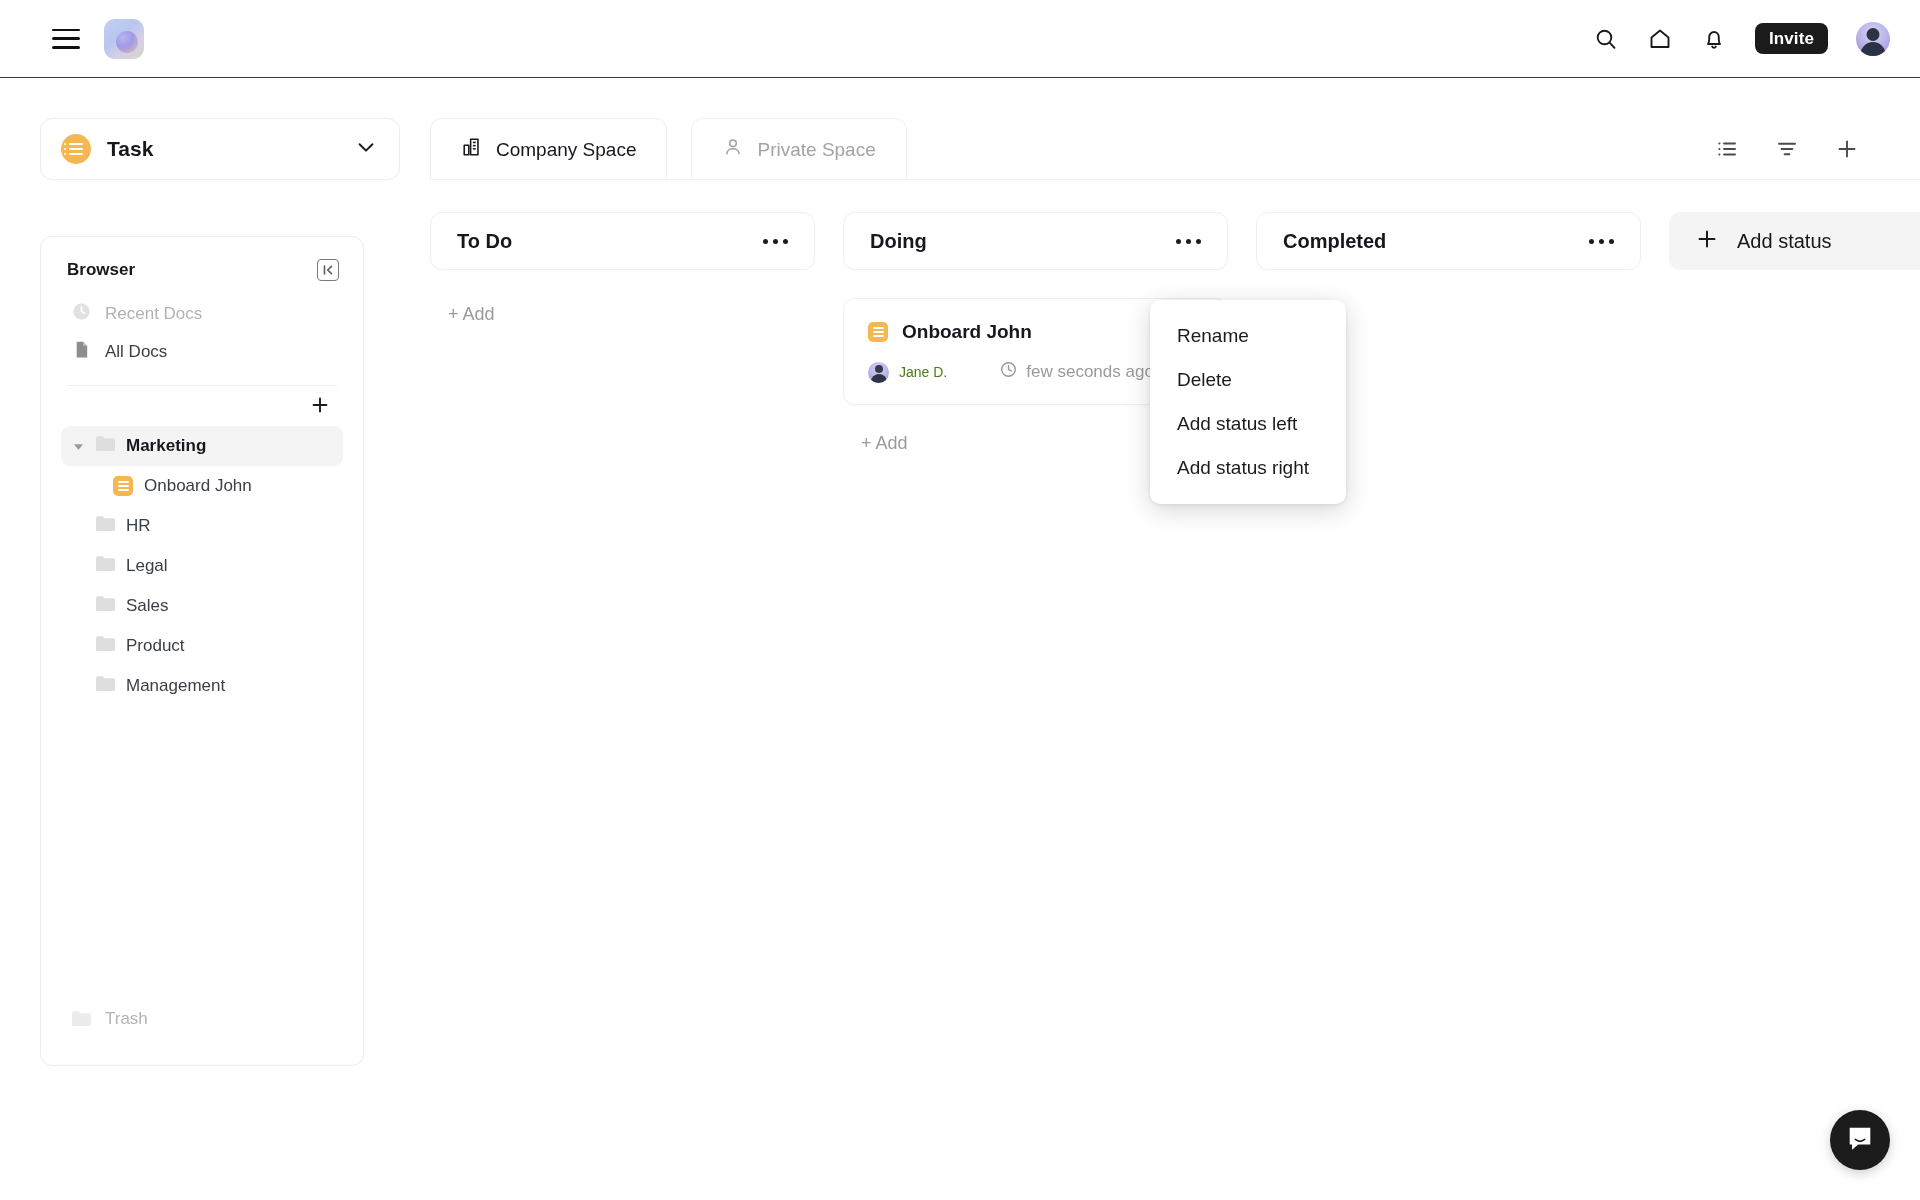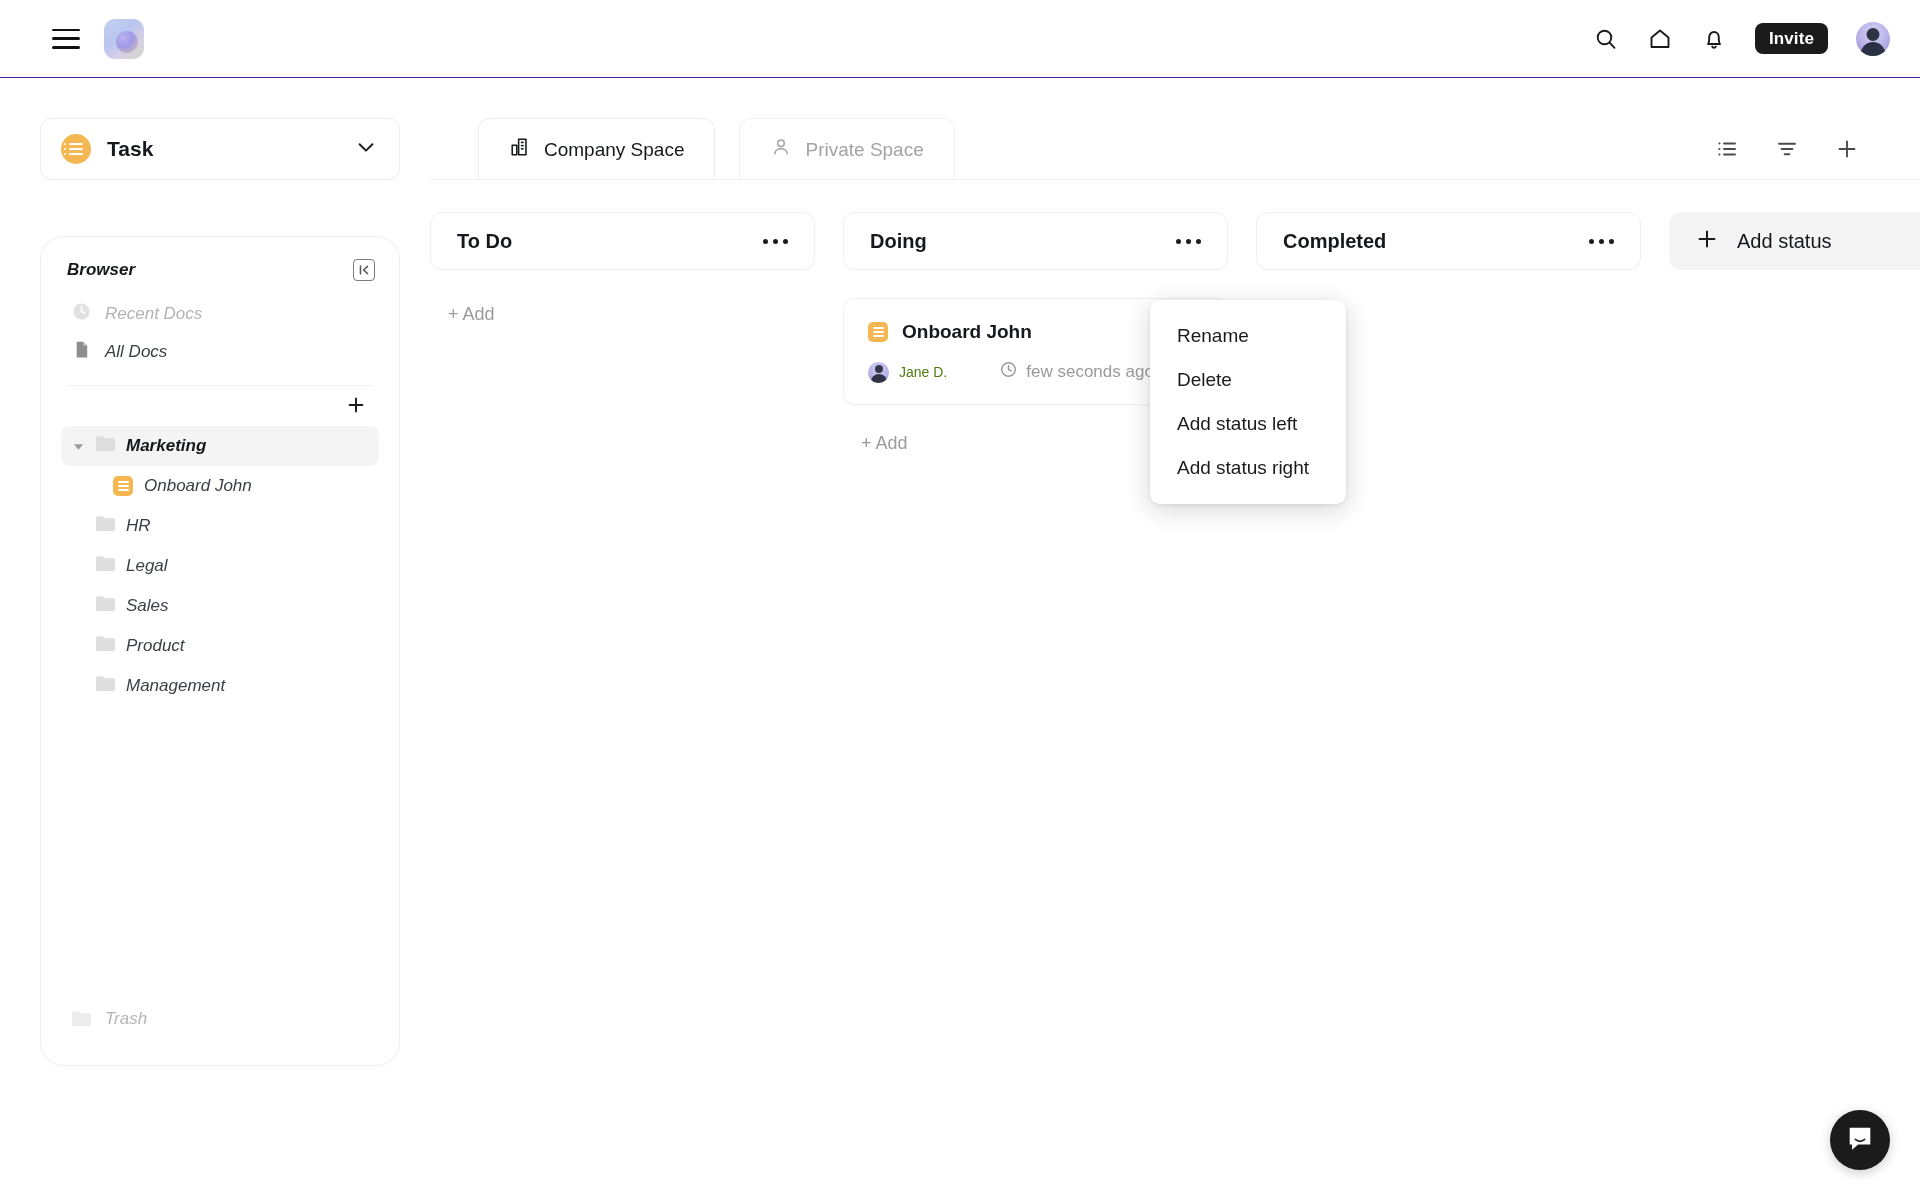--- a/index.html
+++ b/index.html
@@ -86,26 +86,25 @@
   .task-icon i {
     width: 14px; height: 1.8px; background: #fff; border-radius: 1px;
     display:block; position: relative;
   }
   .tl-rows { display:flex; flex-direction:column; gap:3px; }
   .tl-rows i::before { content:""; position:absolute; left:-5px; top:0; width:2px; height:1.8px; background:#fff; border-radius:50%; }
   .task-label { font-size: 21px; font-weight: 600; margin-left: 16px; color: #16181d; }
   .chev { margin-left: auto; }
 
   .browser-panel {
-    margin-top: 56px; width: 360px; height: 830px;
-    border: 1px solid #ededed; border-radius: 24px; background: #fff;
+    margin-top: 56px; width: 324px; height: 830px;
+    border: 1px solid #ededed; border-radius: 12px; background: #fff;
     padding: 22px 20px 0 20px;
     position: relative;
     box-shadow: 0 1px 2px rgba(0,0,0,0.015);
-    font-style: italic;
   }
   .browser-head { display:flex; align-items:center; justify-content:space-between; padding: 0 4px 0 6px; }
   .browser-title { font-size: 17px; font-weight: 700; color:#16181d; }
   .collapse-btn {
     width: 22px; height: 22px; border:1.6px solid #7a7a7a; border-radius: 4px;
     display:flex; align-items:center; justify-content:center; cursor:pointer;
   }
 
   .nav-item {
     display:flex; align-items:center; gap: 13px;
@@ -146,21 +145,21 @@
   
   .main { position:absolute; left: 430px; top: 118px; right: 0; bottom: 0; }
 
   .tabs-row { position: relative; height: 62px; }
   .tabs { display:flex; align-items:flex-end; height: 62px; }
   .tab {
     display:flex; align-items:center; gap: 13px;
     height: 62px; padding: 0 30px;
     border: 1px solid #ededed; border-bottom: none;
     border-radius: 12px 12px 0 0; background:#fff;
-    font-size: 19px; color: #16181d; cursor: pointer; margin-left: 48px;
+    font-size: 19px; color: #16181d; cursor: pointer;
   }
   .tab.inactive { color: #a3a3a3; border-color:#f1f1f1; margin-left: 24px; }
   .tabs-underline { position:absolute; left:0; right:0; bottom:0; height:1px; background:#efefef; }
 
   .view-tools {
     position:absolute; right: 60px; top: 18px;
     display:flex; align-items:center; gap: 34px;
   }
 
   

